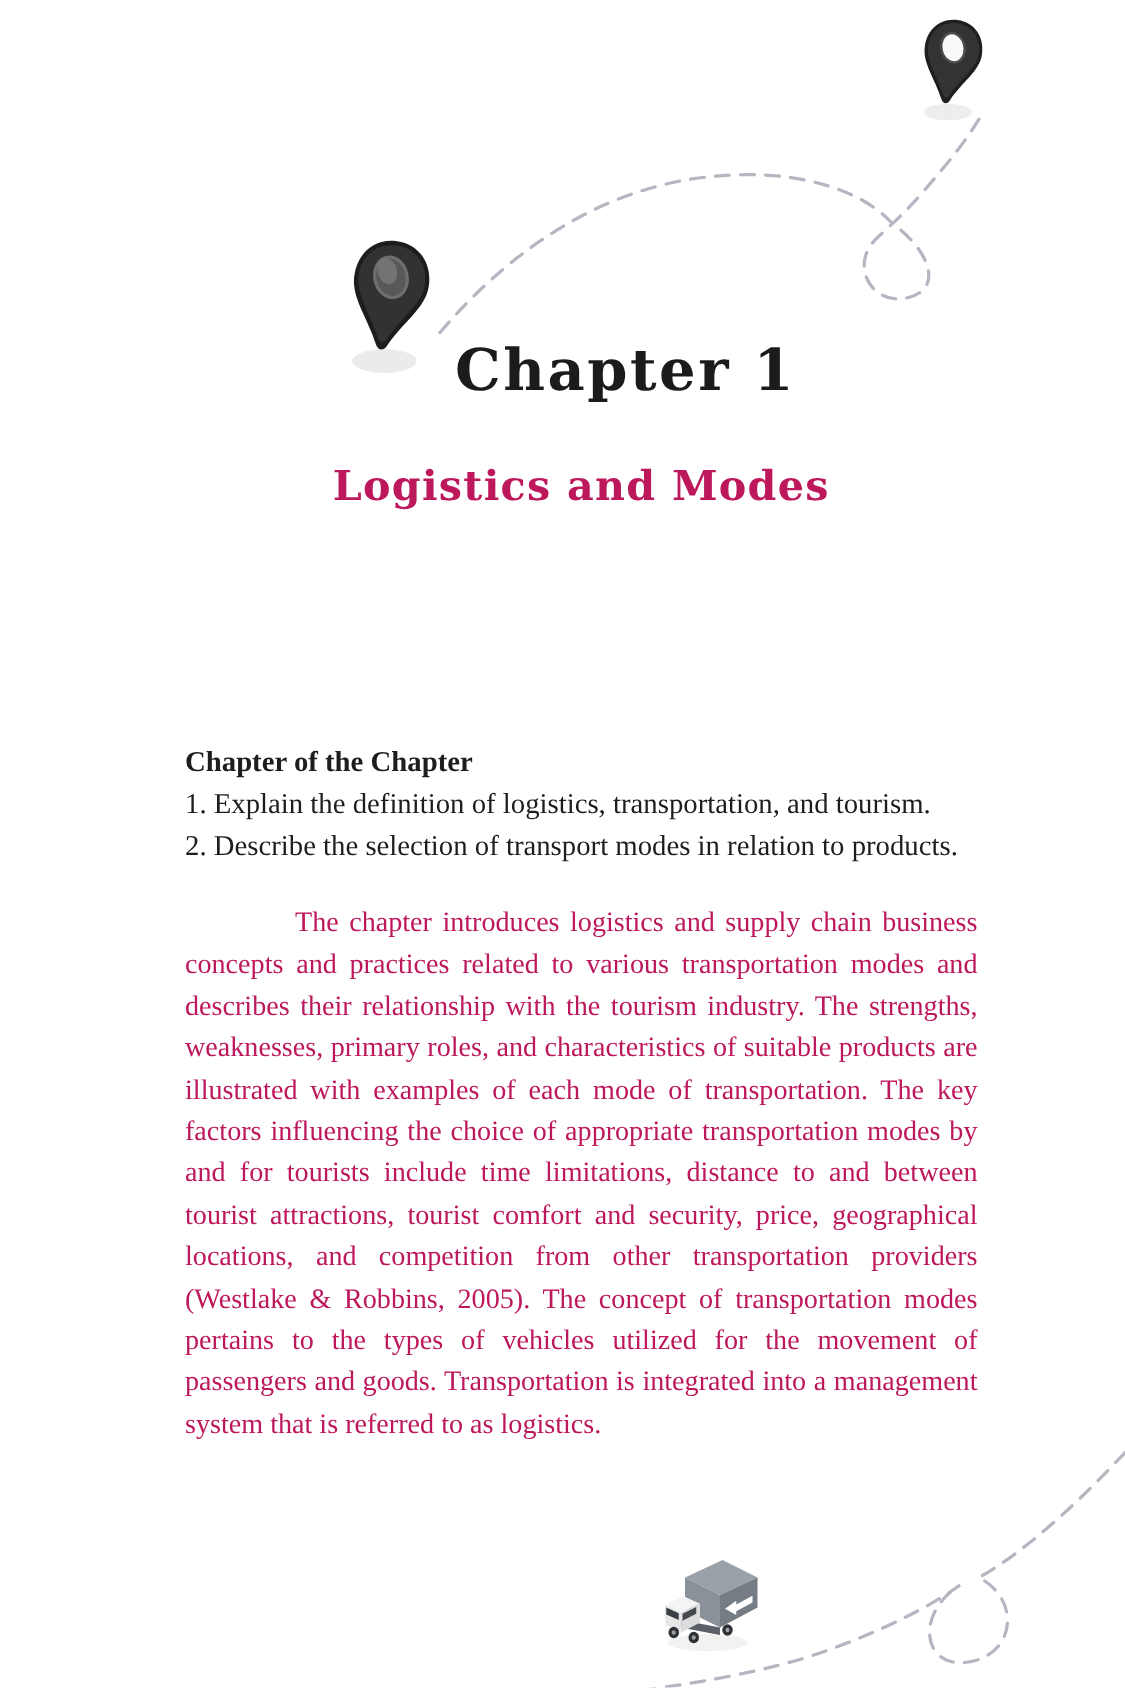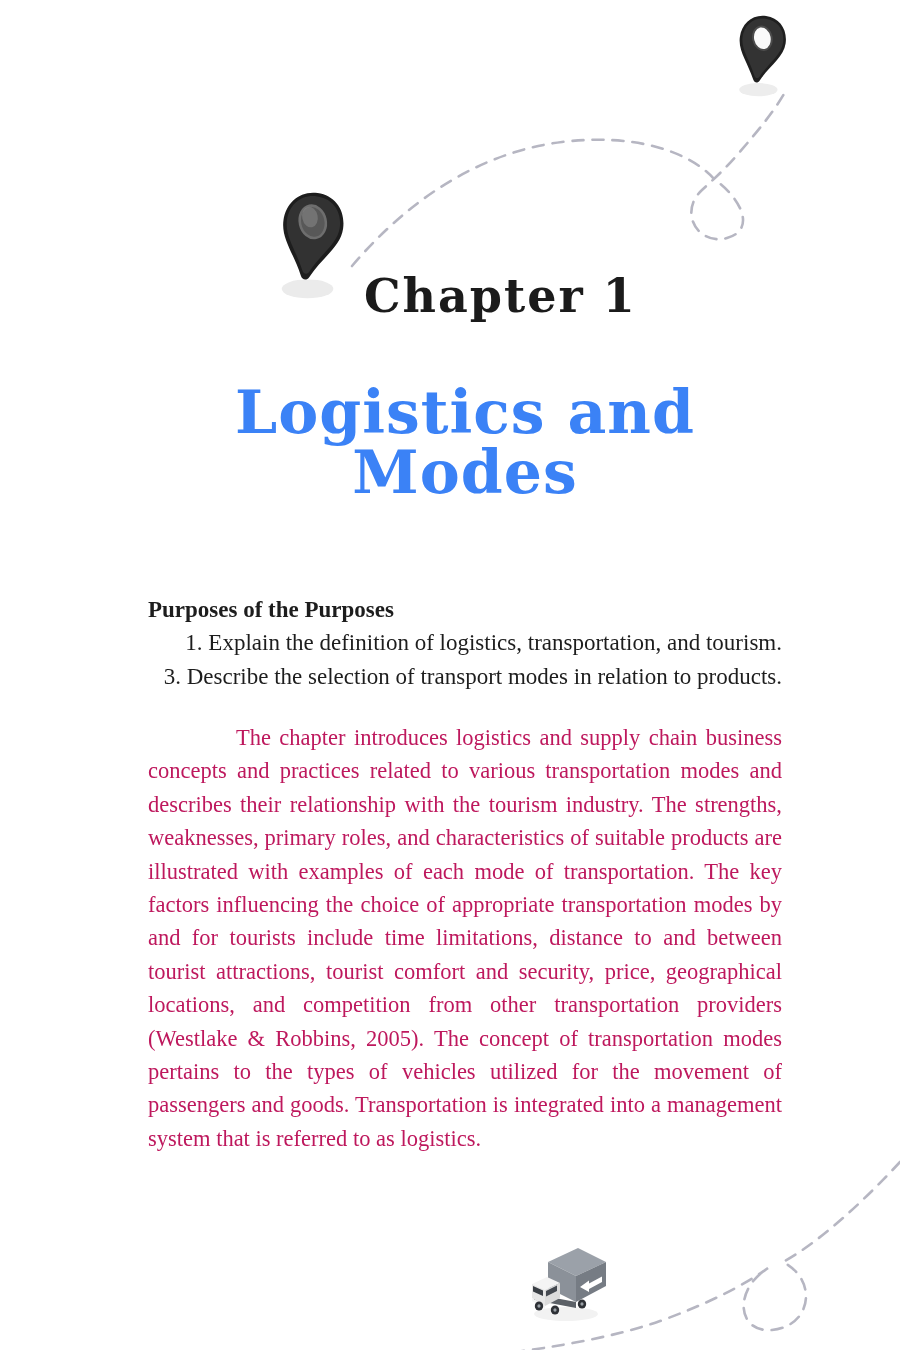--- a/index.html
+++ b/index.html
@@ -24,36 +24,36 @@
     font-size:46px;
     letter-spacing:2px;
     color:#1b1b1b;
     white-space:nowrap;
   }
   .book-title {
     position:absolute; left:118px; top:332px; width:694px;
     text-align:center;
     font-family:"DejaVu Serif", serif;
     font-weight:800;
-    font-size:60px;
+    font-size:33px;
     line-height:60px;
     letter-spacing:1px;
-    color:#3b82f6;
+    color:#be185d;
   }
   .book-title span { display:block; }
 
   .content {
     position:absolute; left:148px; top:593px; width:634px;
     color:#1d1d1d;
   }
   .purpose-heading {
     font-size:23px; font-weight:bold; line-height:33px; margin:0;
   }
   .purpose-item {
-    font-size:23px; line-height:33.5px; margin:0;text-align:right;
+    font-size:23px; line-height:33.5px; margin:0;
   }
   .body-par {
     margin:28px 0 0 0;
     font-size:22.5px;
     line-height:33.4px;
     text-align:justify;
     text-indent:88px;
     color:#be185d;
   }
 </style>
@@ -95,23 +95,23 @@
   </g>
 </svg>
 
 <h1 class="chapter-title">Chapter 1</h1>
 
 <h2 class="book-title">
   <span>Logistics and Modes</span>
 </h2>
 
 <div class="content">
-  <p class="purpose-heading">Purposes of the Purposes</p>
+  <p class="purpose-heading">Chapter of the Chapter</p>
   <p class="purpose-item">1. Explain the definition of logistics, transportation, and tourism.</p>
-  <p class="purpose-item">3. Describe the selection of transport modes in relation to products.</p>
+  <p class="purpose-item">2. Describe the selection of transport modes in relation to products.</p>
   <p class="body-par">The chapter introduces logistics and supply chain business concepts and practices related to various transportation modes and describes their relationship with the tourism industry. The strengths, weaknesses, primary roles, and characteristics of suitable products are illustrated with examples of each mode of transportation. The key factors influencing the choice of appropriate transportation modes by and for tourists include time limitations, distance to and between tourist attractions, tourist comfort and security, price, geographical locations, and competition from other transportation providers (Westlake &amp; Robbins, 2005). The concept of transportation modes pertains to the types of vehicles utilized for the movement of passengers and goods. Transportation is integrated into a management system that is referred to as logistics.</p>
 </div>
 
 <svg class="truck" viewBox="0 0 90 84" aria-hidden="true">
   <ellipse cx="42" cy="72" rx="32" ry="7" fill="#f2f2f2"></ellipse>
 
   <polygon points="24,20 54,6 82,20 52,34" fill="#9ba1a9"></polygon>
   <polygon points="52,34 82,20 82,44 52,60" fill="#767c84"></polygon>
   <polygon points="24,20 52,34 52,60 24,46" fill="#8b9199"></polygon>
 

